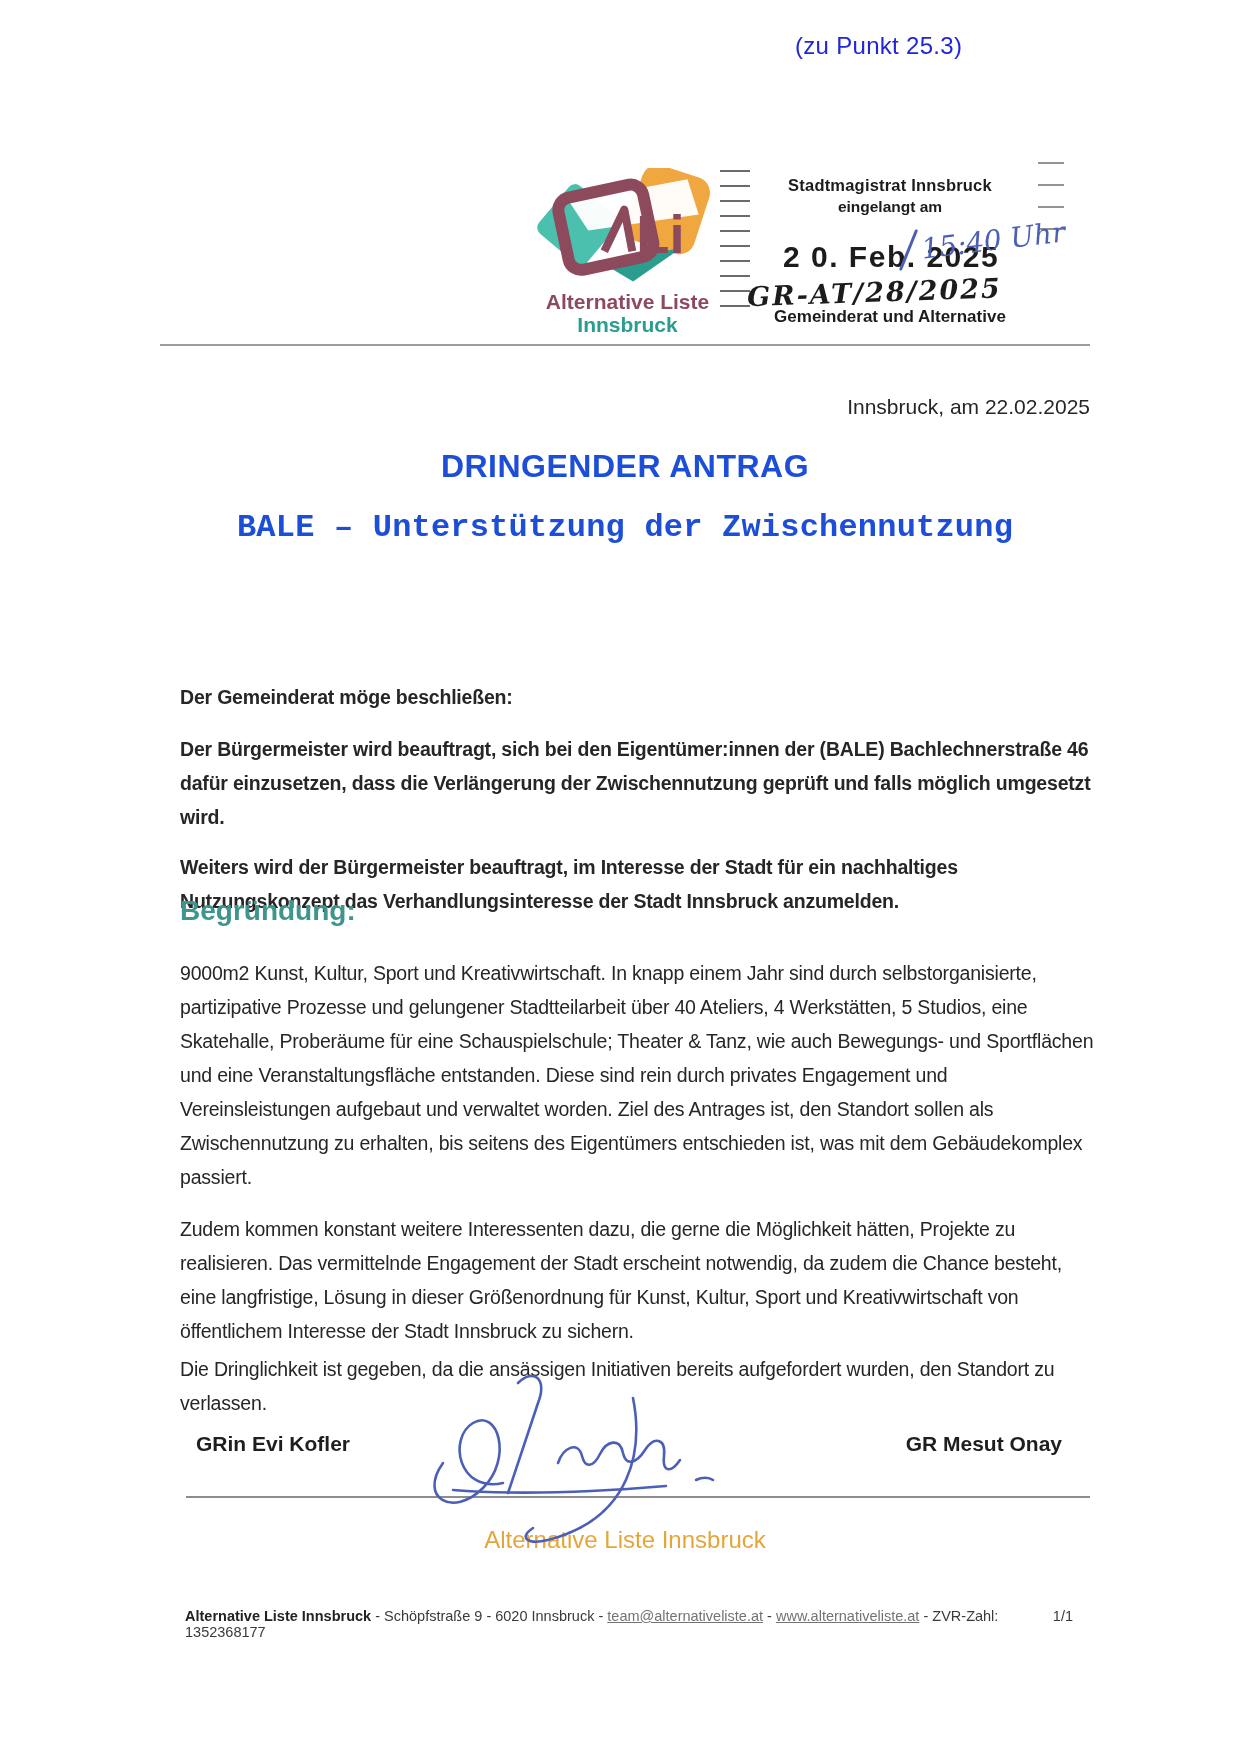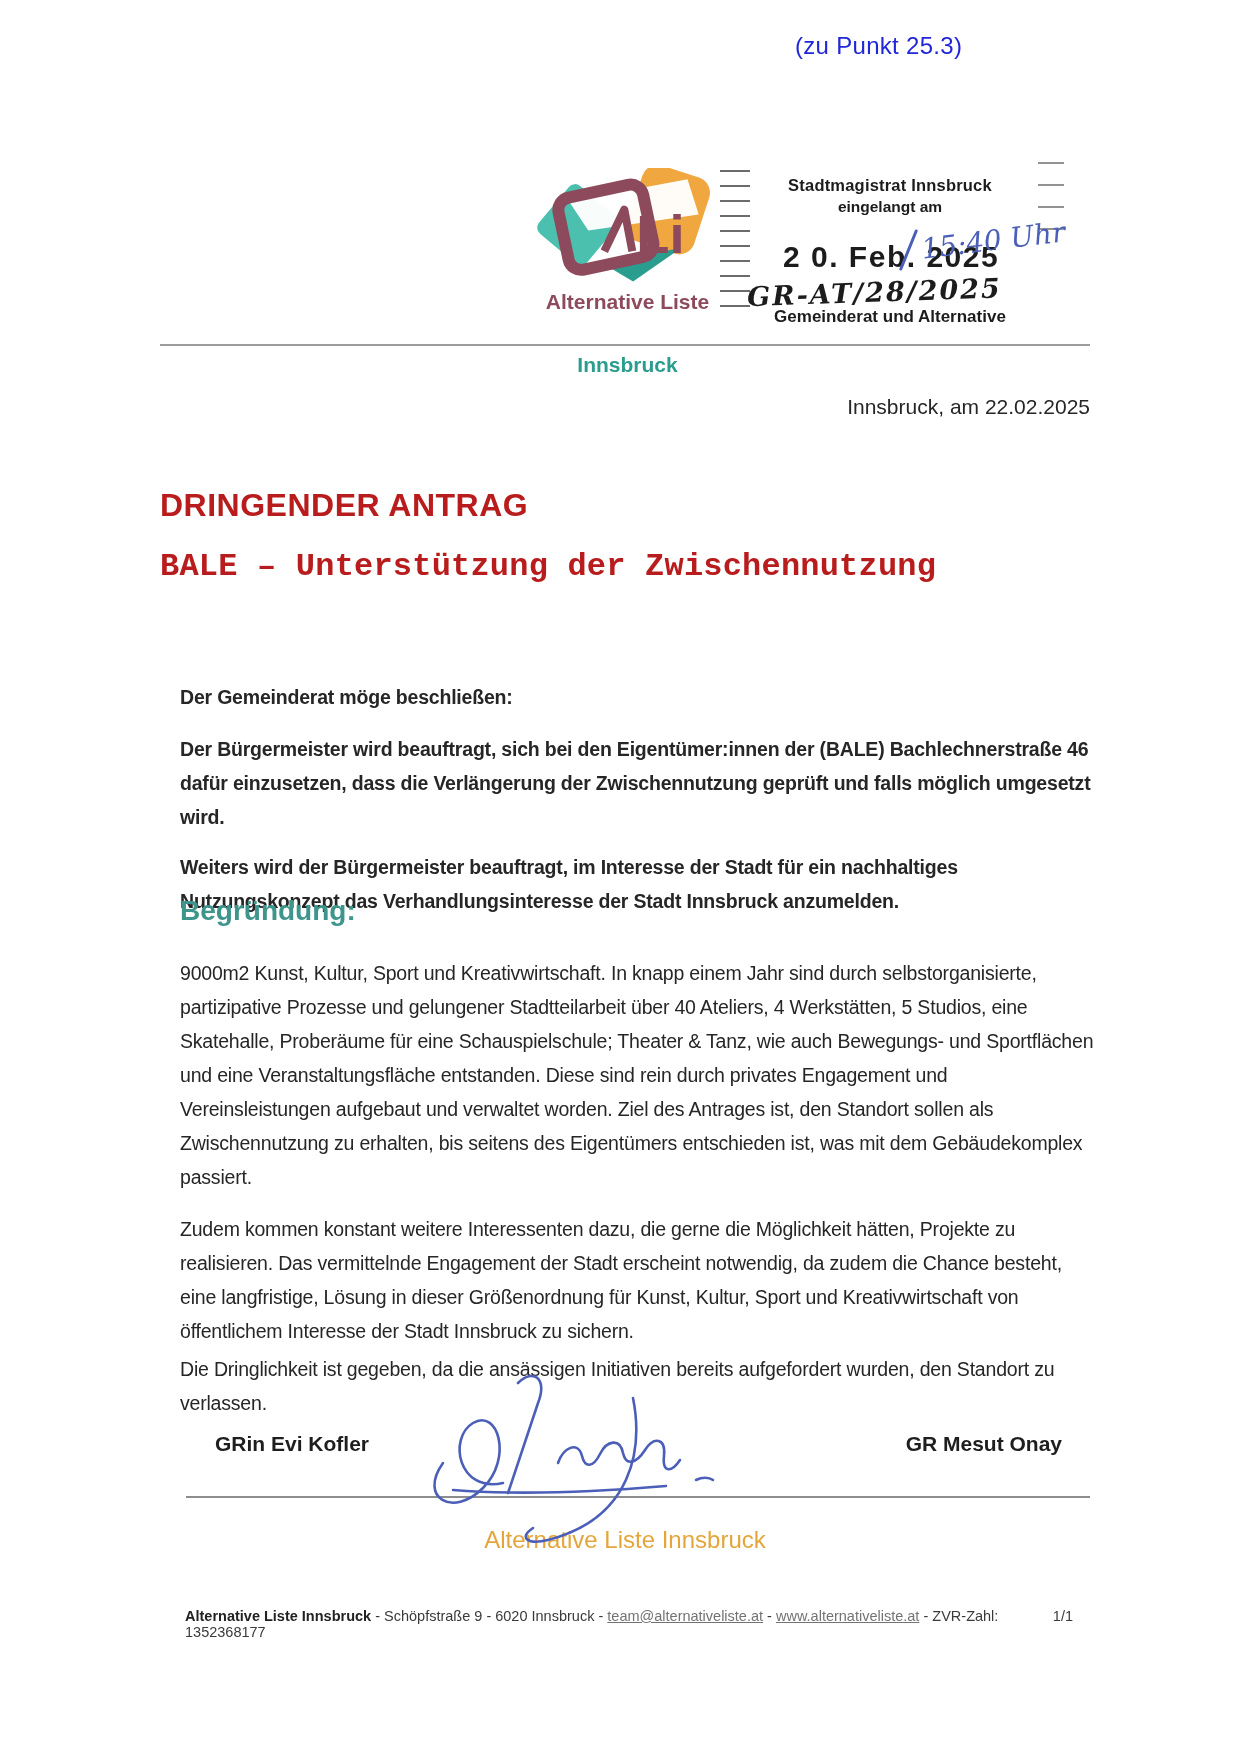--- a/index.html
+++ b/index.html
@@ -9,21 +9,21 @@
   }
   
   .annotation {
     position:absolute; left:795px; top:32px;
     color:#2126d8; font-size:24px; letter-spacing:.3px;
   }
   
   .logo-wrap { position:absolute; left:515px; top:168px; width:225px; text-align:center; }
   .logo-wrap svg { display:block; margin:0 auto; }
   .logo-line1 { color:#8d4a5c; font-weight:bold; font-size:21px; line-height:23px; margin-top:2px; }
-  .logo-line2 { color:#2a9d8f; font-weight:bold; font-size:21px; line-height:23px;margin-top:40px; }
+  .logo-line2 { color:#2a9d8f; font-weight:bold; font-size:21px; line-height:23px; }
   
   .stamp { position:absolute; left:735px; top:176px; width:310px; color:#1c1c1c; }
   .stamp-org { font-weight:bold; font-size:16.5px; text-align:center; letter-spacing:.2px; }
   .stamp-received { font-weight:bold; font-size:15.5px; text-align:center; margin-top:3px; }
   .stamp-date { font-weight:bold; font-size:30px; letter-spacing:1.5px; margin:24px 0 0 48px; white-space:nowrap; }
   .stamp-slash {
     position:absolute; left:172px; top:52px; width:3px; height:44px;
     background:#4c5fb8; transform:rotate(22deg); border-radius:2px;
   }
   .stamp-time {
@@ -44,35 +44,35 @@
   .edge-marks-right {
     position:absolute; left:1038px; top:162px; width:26px; height:70px; opacity:.55;
     background:repeating-linear-gradient(to bottom, #3a3a3a 0 2px, transparent 2px 22px);
   }
   
   .divider1 { position:absolute; left:160px; top:344px; width:930px; height:2px; background:#9c9c9c; }
   .divider2 { position:absolute; left:186px; top:1496px; width:904px; height:2px; background:#8d8d8d; }
   
   .dateline { position:absolute; right:153px; top:395px; font-size:21px; color:#262626; }
   
-  .title-block { position:absolute; left:160px; top:487px; width:930px; text-align:left; color:#b91c1c; font-weight:bold; }
+  .title-block { position:absolute; left:160px; top:448px; width:930px; text-align:center; color:#1d4ed8; font-weight:bold; }
   .title-l1 { font-size:32px; letter-spacing:.5px; }
   .title-l2 { font-size:32px; margin-top:24px; letter-spacing:.2px;font-family:Liberation Mono, monospace; }
   
   .btxt { position:absolute; left:180px; width:916px; font-size:19.5px; line-height:34px; color:#262626; letter-spacing:-0.2px; }
   .bold { font-weight:bold;margin-top:44px; }
   .intro   { top:636px; }
   .p1      { top:688px; }
   .p2      { top:806px; }
   .section-heading { position:absolute; left:180px; top:895px; color:#3d958c; font-size:28px; font-weight:bold; }
   .p3      { top:956px; }
   .p4      { top:1212px; }
   .p5      { top:1352px; }
   
-  .sig-left  { position:absolute; left:215px; top:1432px; font-size:21px; font-weight:bold; color:#1e1e1e; }
+  .sig-left  { position:absolute; left:196px; top:1432px; font-size:21px; font-weight:bold; color:#1e1e1e; }
   .sig-right { position:absolute; right:181px; top:1432px; font-size:21px; font-weight:bold; color:#1e1e1e; }
   .signature-svg { position:absolute; left:398px; top:1368px; z-index:3; }
   .org-gold { position:absolute; left:160px; top:1526px; width:930px; text-align:center; color:#e4a63a; font-size:24px; }
   
   .footer { position:absolute; left:185px; top:1608px; width:830px; font-size:14.5px; color:#3a3a3a; }
   .footer-org { font-weight:bold; color:#222; }
   .flink { color:#737373; text-decoration:underline; cursor:pointer; }
   .page-num { position:absolute; right:170px; top:1608px; font-size:14.5px; color:#3a3a3a; }
 </style>
 </head>

